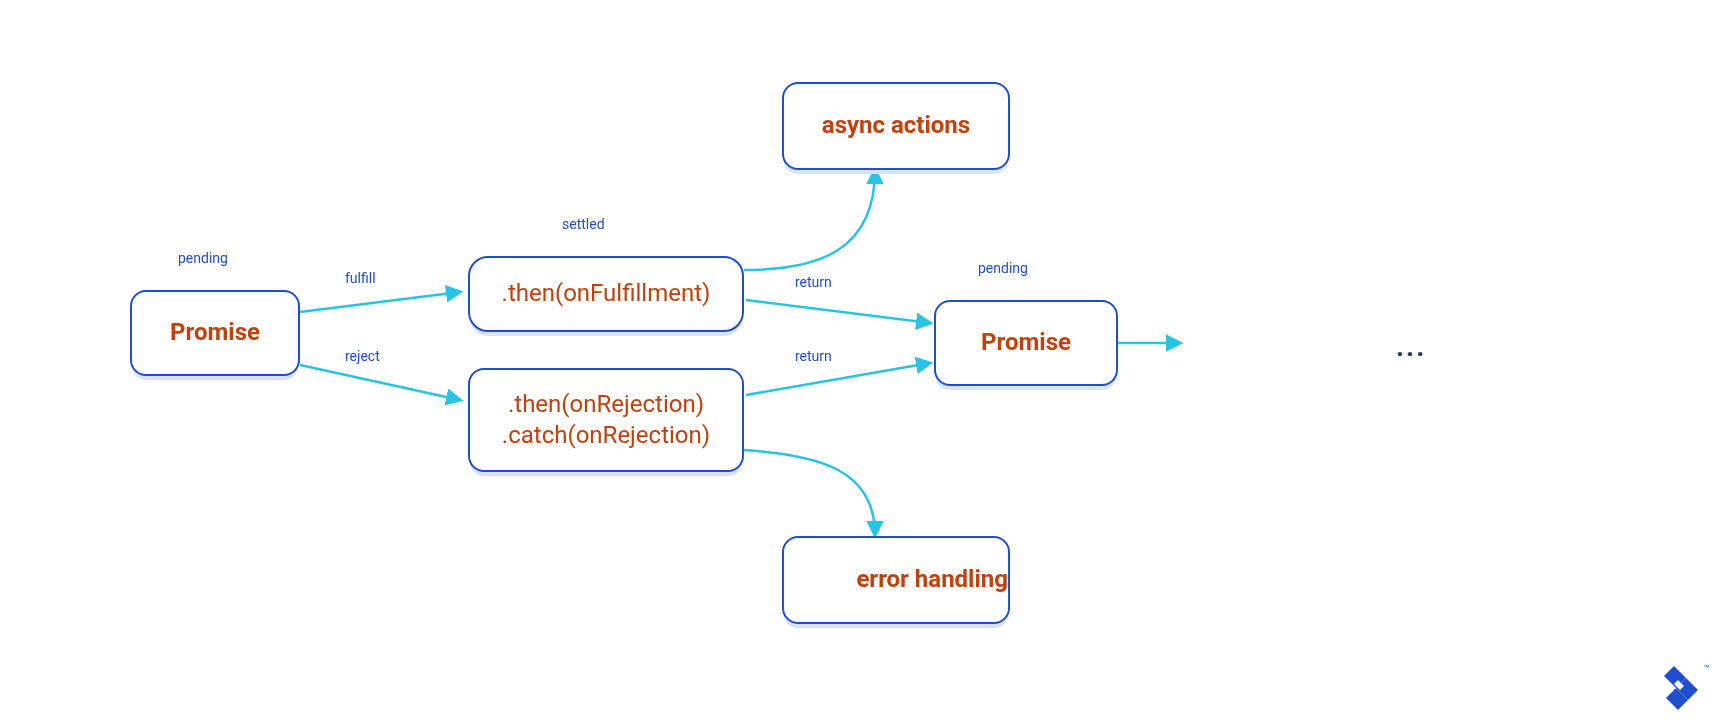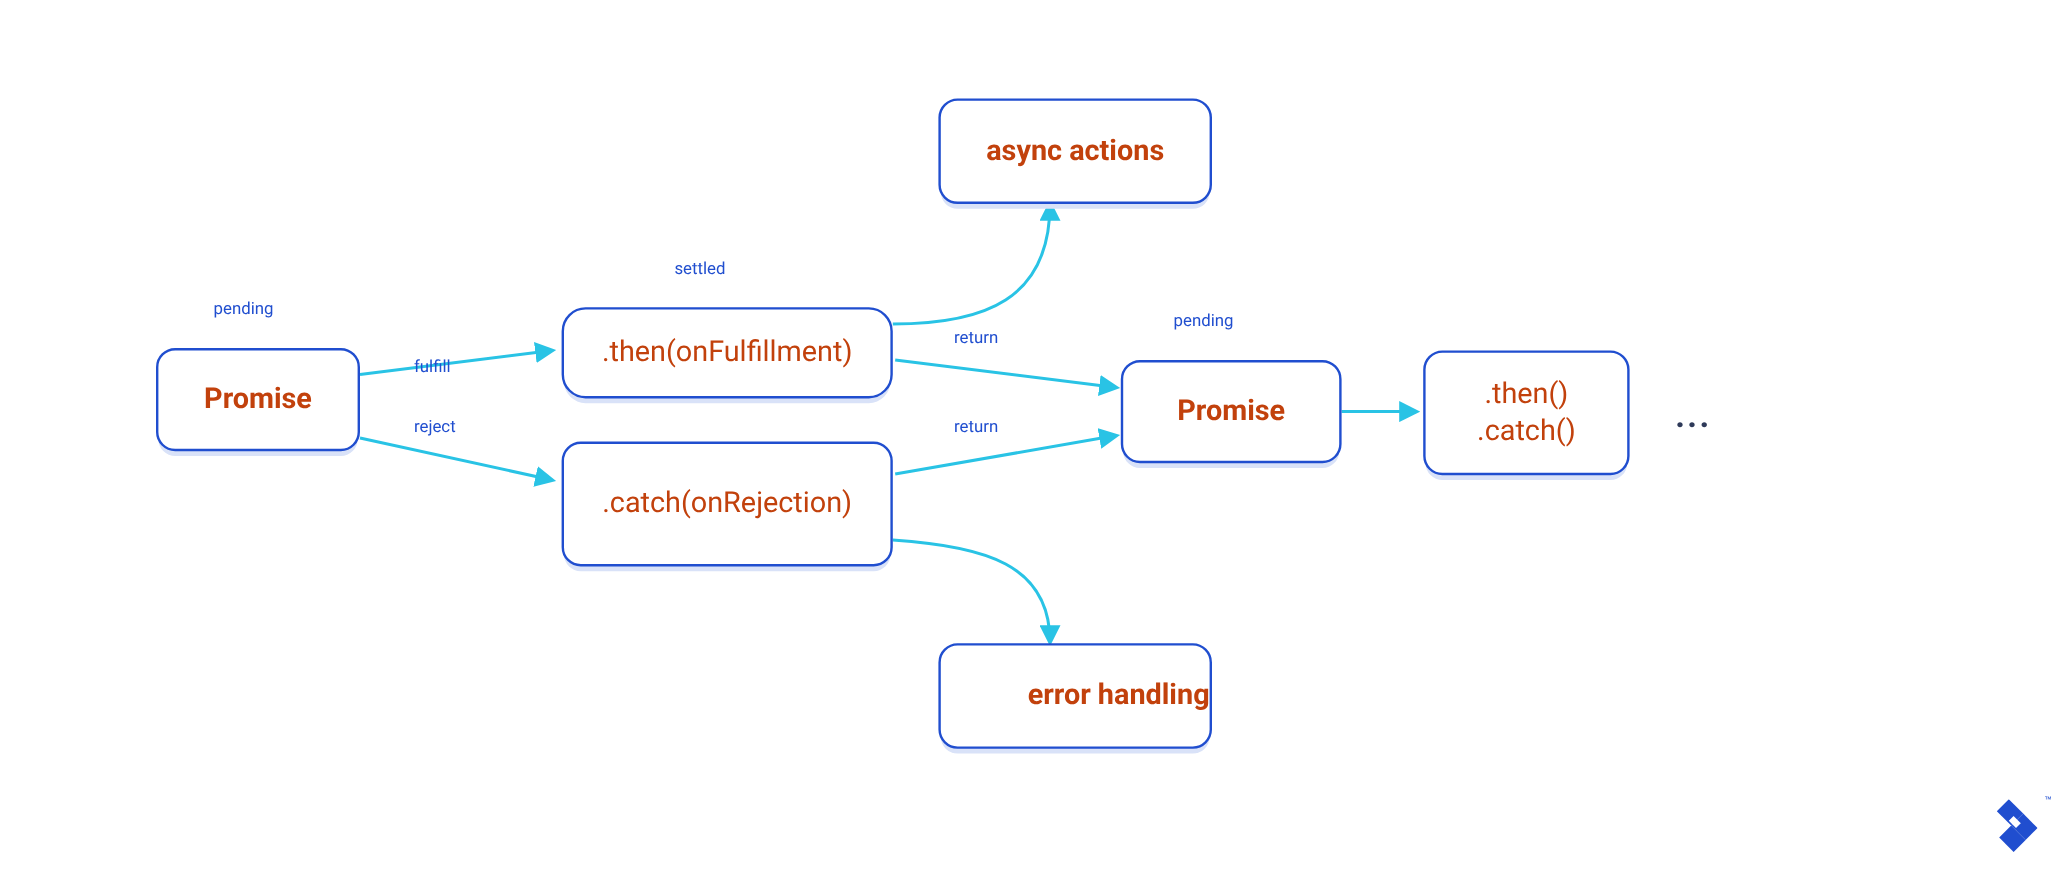--- a/index.html
+++ b/index.html
@@ -89,53 +89,50 @@
   <path d="M 744 450 C 820 455, 875 470, 875 535" fill="none" stroke="#29c3e5" stroke-width="2.5" marker-end="url(#arrow)"></path>
 
   <line x1="1118" y1="343" x2="1180" y2="343" stroke="#29c3e5" stroke-width="2.5" marker-end="url(#arrow)"></line>
 </svg>
 
 <div class="label" style="left:178px; top:250px;">pending</div>
 <div class="node bold" style="left:130px; top:290px; width:170px; height:86px;">
   <span>Promise</span>
 </div>
 
-<div class="label" style="left:345px; top:270px;margin-top:28px;">fulfill</div>
+<div class="label" style="left:345px; top:270px;">fulfill</div>
 <div class="label" style="left:345px; top:348px;">reject</div>
 
 <div class="label" style="left:562px; top:216px;">settled</div>
 
 <div class="node" style="left:468px; top:256px; width:276px; height:76px;border-radius:20px;">
   <span>.then(onFulfillment)</span>
 </div>
 
 <div class="node" style="left:468px; top:368px; width:276px; height:104px;">
+  <span>.then(onRejection)</span>
   <span>.catch(onRejection)</span>
 </div>
 
 <div class="node bold" style="left:782px; top:82px; width:228px; height:88px;">
   <span>async actions</span>
 </div>
 
 <div class="node bold" style="left:782px; top:536px; width:228px; height:88px;align-items:flex-end;">
   <span>error handling</span>
 </div>
 
 <div class="label" style="left:795px; top:274px;">return</div>
 <div class="label" style="left:795px; top:348px;">return</div>
 
 <div class="label" style="left:978px; top:260px;">pending</div>
 <div class="node bold" style="left:934px; top:300px; width:184px; height:86px;">
   <span>Promise</span>
 </div>
 
-<div class="node" style="left:1186px; top:292px; width:172px; height:104px;">
-  <span>.then()</span>
-  <span>.catch()</span>
-</div>
 
 <div class="ellipsis" style="left:1396px; top:330px;">...</div>
 
 <svg class="logo" width="34" height="44" viewBox="0 0 34 44">
   <g fill="#204ecf">
     <polygon points="10,0 22,12 12,22 0,10"></polygon>
     <polygon points="22,12 34,24 24,34 12,22"></polygon>
     <polygon points="12,22 24,34 14,44 2,32"></polygon>
     <polygon points="14,14 20,20 16,24 10,18" fill="#ffffff"></polygon>
   </g>

